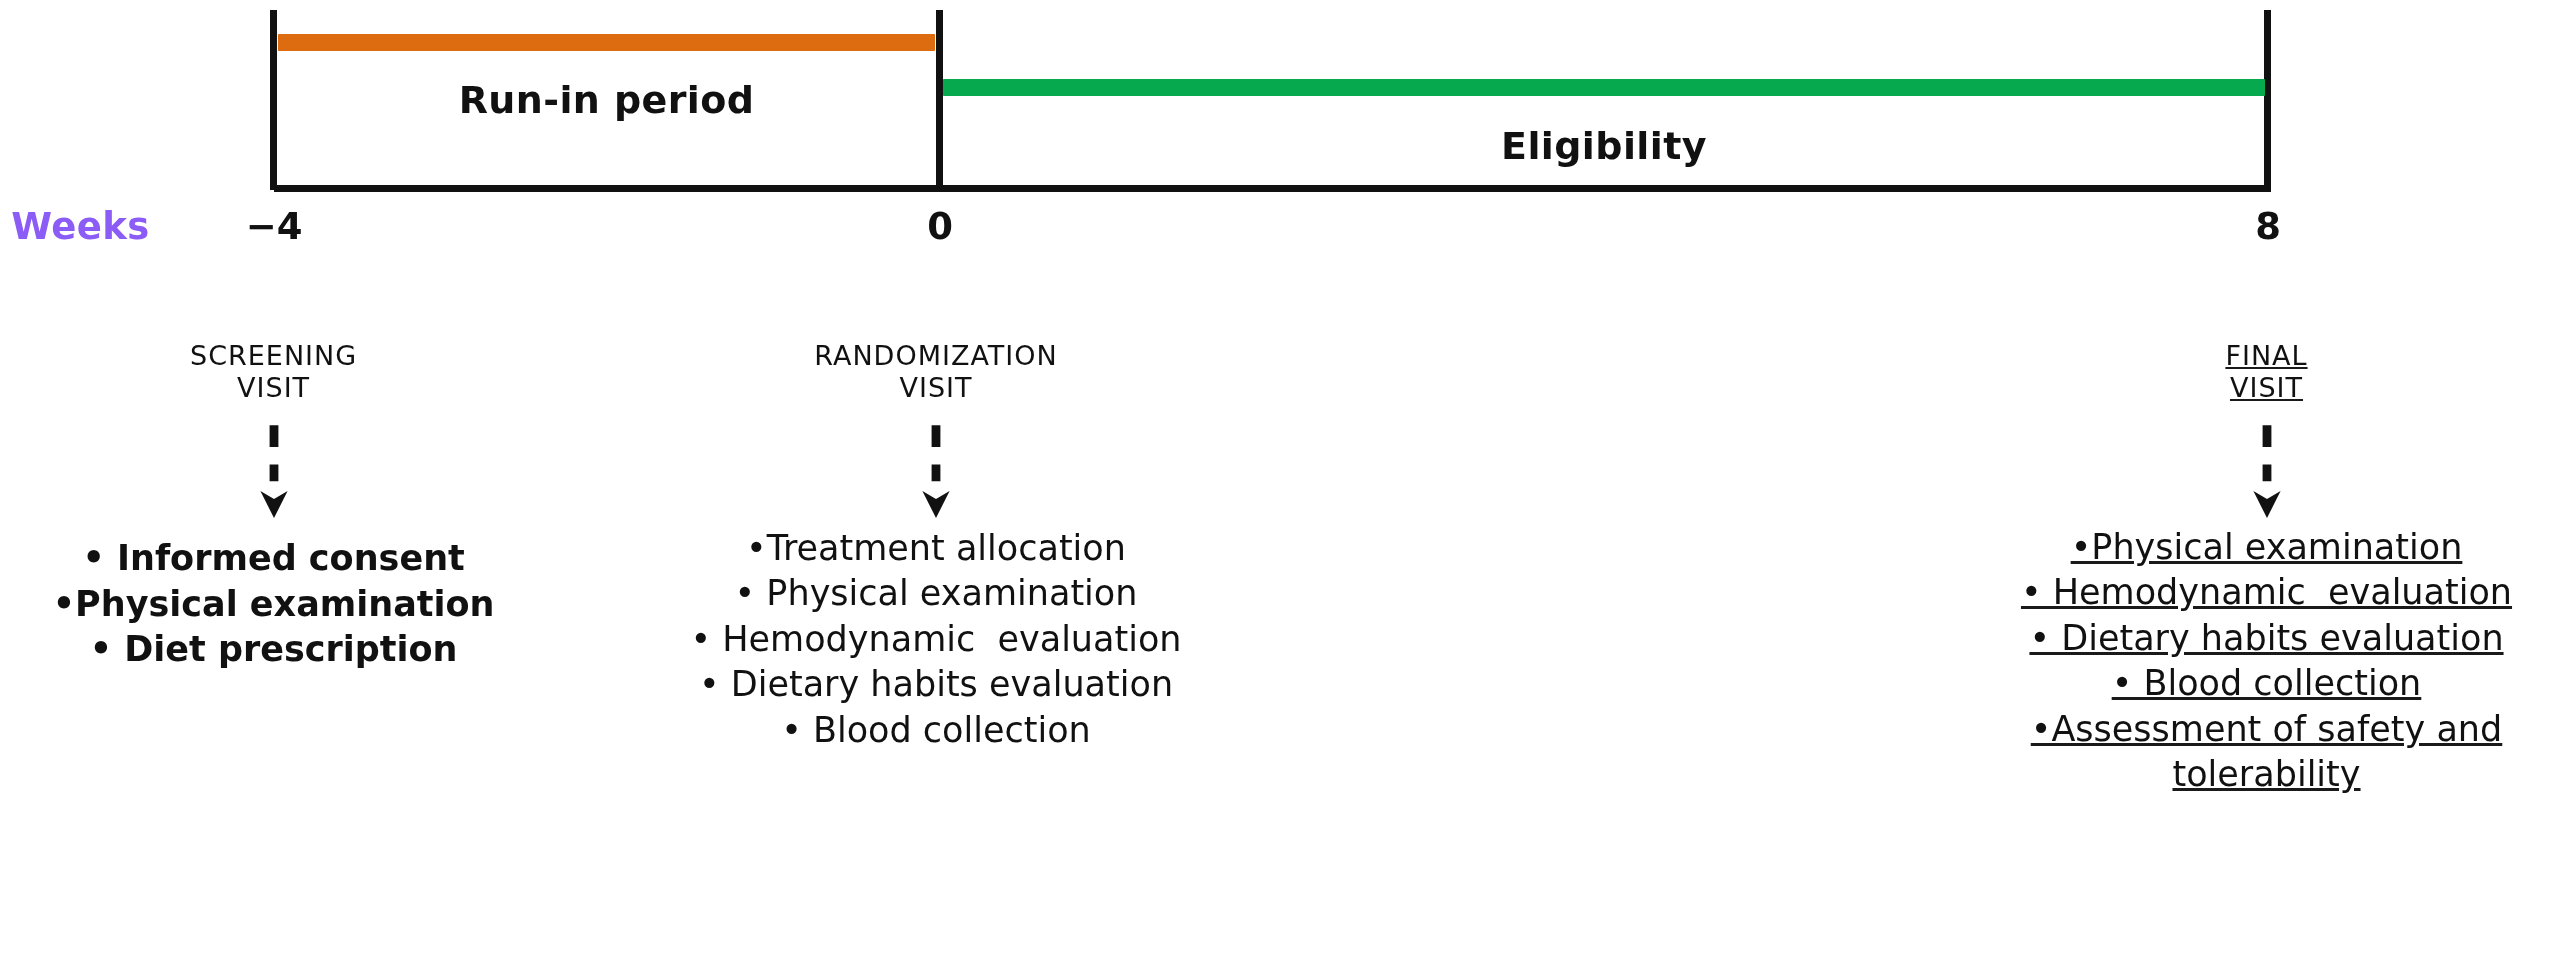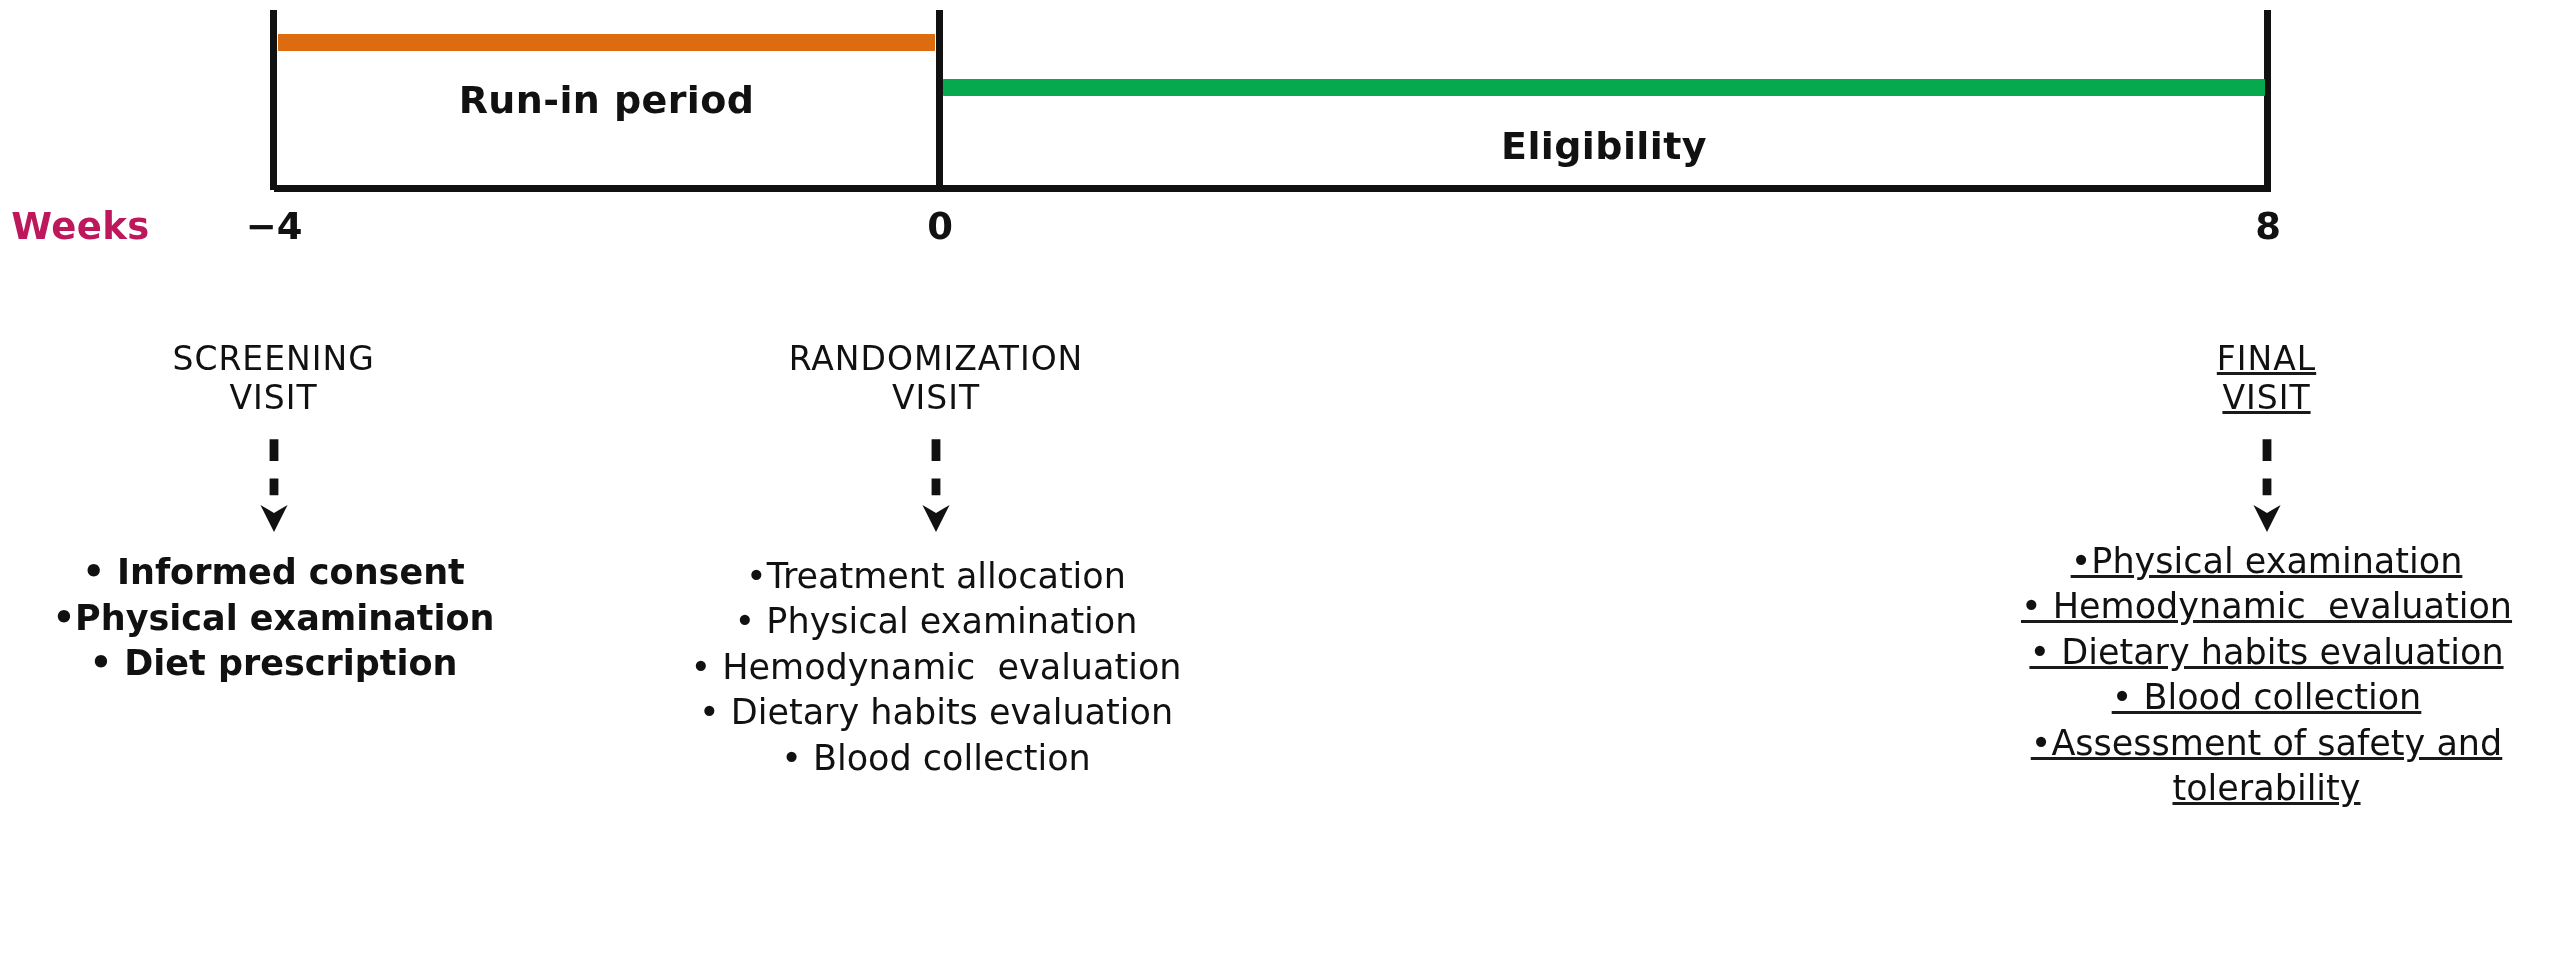--- a/index.html
+++ b/index.html
@@ -77,21 +77,21 @@
   }
 
   
   .weeks-caption {
     position: absolute;
     left: 11.3px;
     top: 205px;
     font-weight: bold;
     font-size: 37px;
     letter-spacing: 0.4px;
-    color: #be185d;
+    color: #8b5cf6;
     white-space: nowrap;
   }
   .week-tick-label {
     position: absolute;
     top: 205px;
     font-weight: bold;
     font-size: 37px;
     color: #111111;
     width: 162px;
     text-align: center;
@@ -114,21 +114,21 @@
     left: 677px;
     width: 518px;
   }
   .col-final {
     left: 1959px;
     width: 615px;
     text-decoration: underline;
   }
 
   .visit-title {
-    font-size: 33px;
+    font-size: 27px;
     line-height: 1.17;
     letter-spacing: 1px;
     text-align: center;
     color: #111111;
     font-weight: normal;
     margin: 0;
   }
   .visit-title .line2 { display: block; }
 
   .arrow-wrap {
@@ -146,21 +146,21 @@
     text-align: center;
   }
   .bullet-list li {
     font-size: 35px;
     line-height: 1.30;
     color: #111111;
     white-space: pre;
   }
 
   .col-screen  .bullet-list { margin-top: 14.6px; font-weight: bold; }
-  .col-random  .bullet-list { margin-top: 18px; }
+  .col-random  .bullet-list { margin-top: 4px; }
   .col-final   .bullet-list { margin-top: 3.2px; }
 </style>
 </head>
 <body>
 
 <div id="figure">
 
   <div>
     <div class="axis-line"></div>
 

